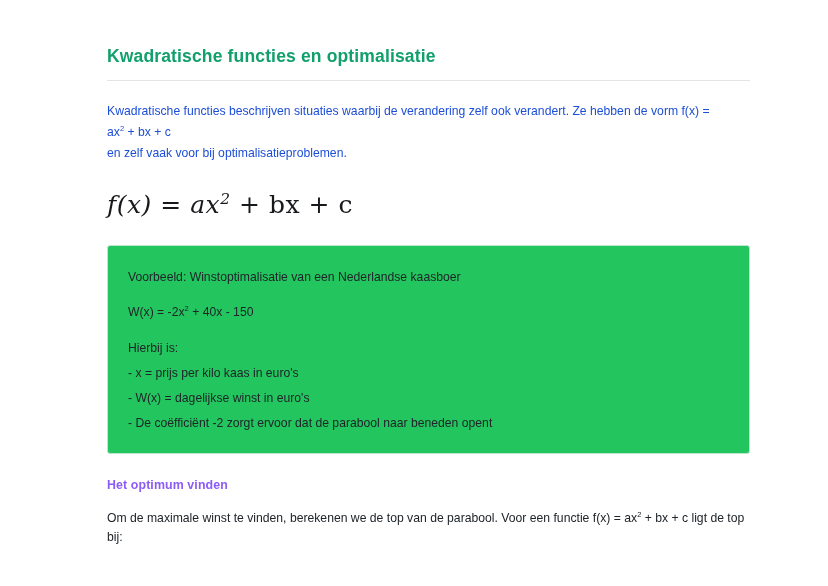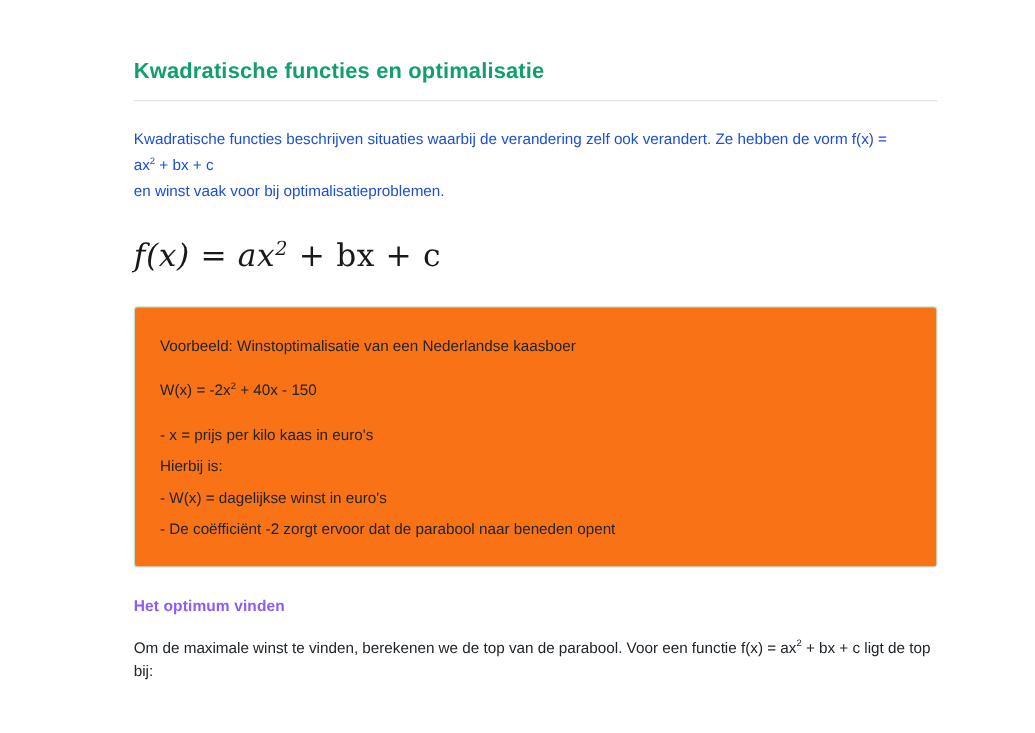--- a/index.html
+++ b/index.html
@@ -59,21 +59,21 @@
   }
   sup {
     font-size: 0.62em;
     vertical-align: super;
     line-height: 0;
   }
   .example-box {
     box-sizing: border-box;
     width: 643px;
     border: 1px solid #bde5d2;
-    background: #f97316;
+    background: #22c55e;
     border-radius: 3px;
     padding: 22px 20px 20px 20px;
     margin-top: 4px;
   }
   .example-box p {
     margin: 0 0 17px 0;
     font-size: 12.2px;
     line-height: 1.5;
     color: #20252a;
   }
@@ -103,32 +103,32 @@
 </head>
 <body>
 
 <div class="page">
 
   <h1 class="doc-title">Kwadratische functies en optimalisatie</h1>
   <div class="title-rule"></div>
 
   <p class="body-para">
     <span>Kwadratische functies beschrijven situaties waarbij de verandering zelf ook verandert. Ze hebben de vorm f(x) = ax</span><sup>2</sup><span> + bx + c</span><br>
-    <span>en winst vaak voor bij optimalisatieproblemen.</span>
+    <span>en zelf vaak voor bij optimalisatieproblemen.</span>
   </p>
 
   <div class="formula-block">
     <span class="formula"><span>f(x) = ax</span><sup>2</sup><span class="op"> + bx + c</span></span>
   </div>
 
   <div class="example-box">
     <p>Voorbeeld: Winstoptimalisatie van een Nederlandse kaasboer</p>
     <p class="formula-line"><span>W(x) = -2x</span><sup>2</sup><span> + 40x - 150</span></p>
+    <p class="tight">Hierbij is:</p>
     <p class="tight">- x = prijs per kilo kaas in euro's</p>
-    <p class="tight">Hierbij is:</p>
     <p class="tight">- W(x) = dagelijkse winst in euro's</p>
     <p class="last">- De coëfficiënt -2 zorgt ervoor dat de parabool naar beneden opent</p>
   </div>
 
   <h2 class="section-heading">Het optimum vinden</h2>
 
   <p class="closing-para"><span>Om de maximale winst te vinden, berekenen we de top van de parabool. Voor een functie f(x) = ax</span><sup>2</sup><span> + bx + c ligt de top bij:</span></p>
 
 </div>
 

